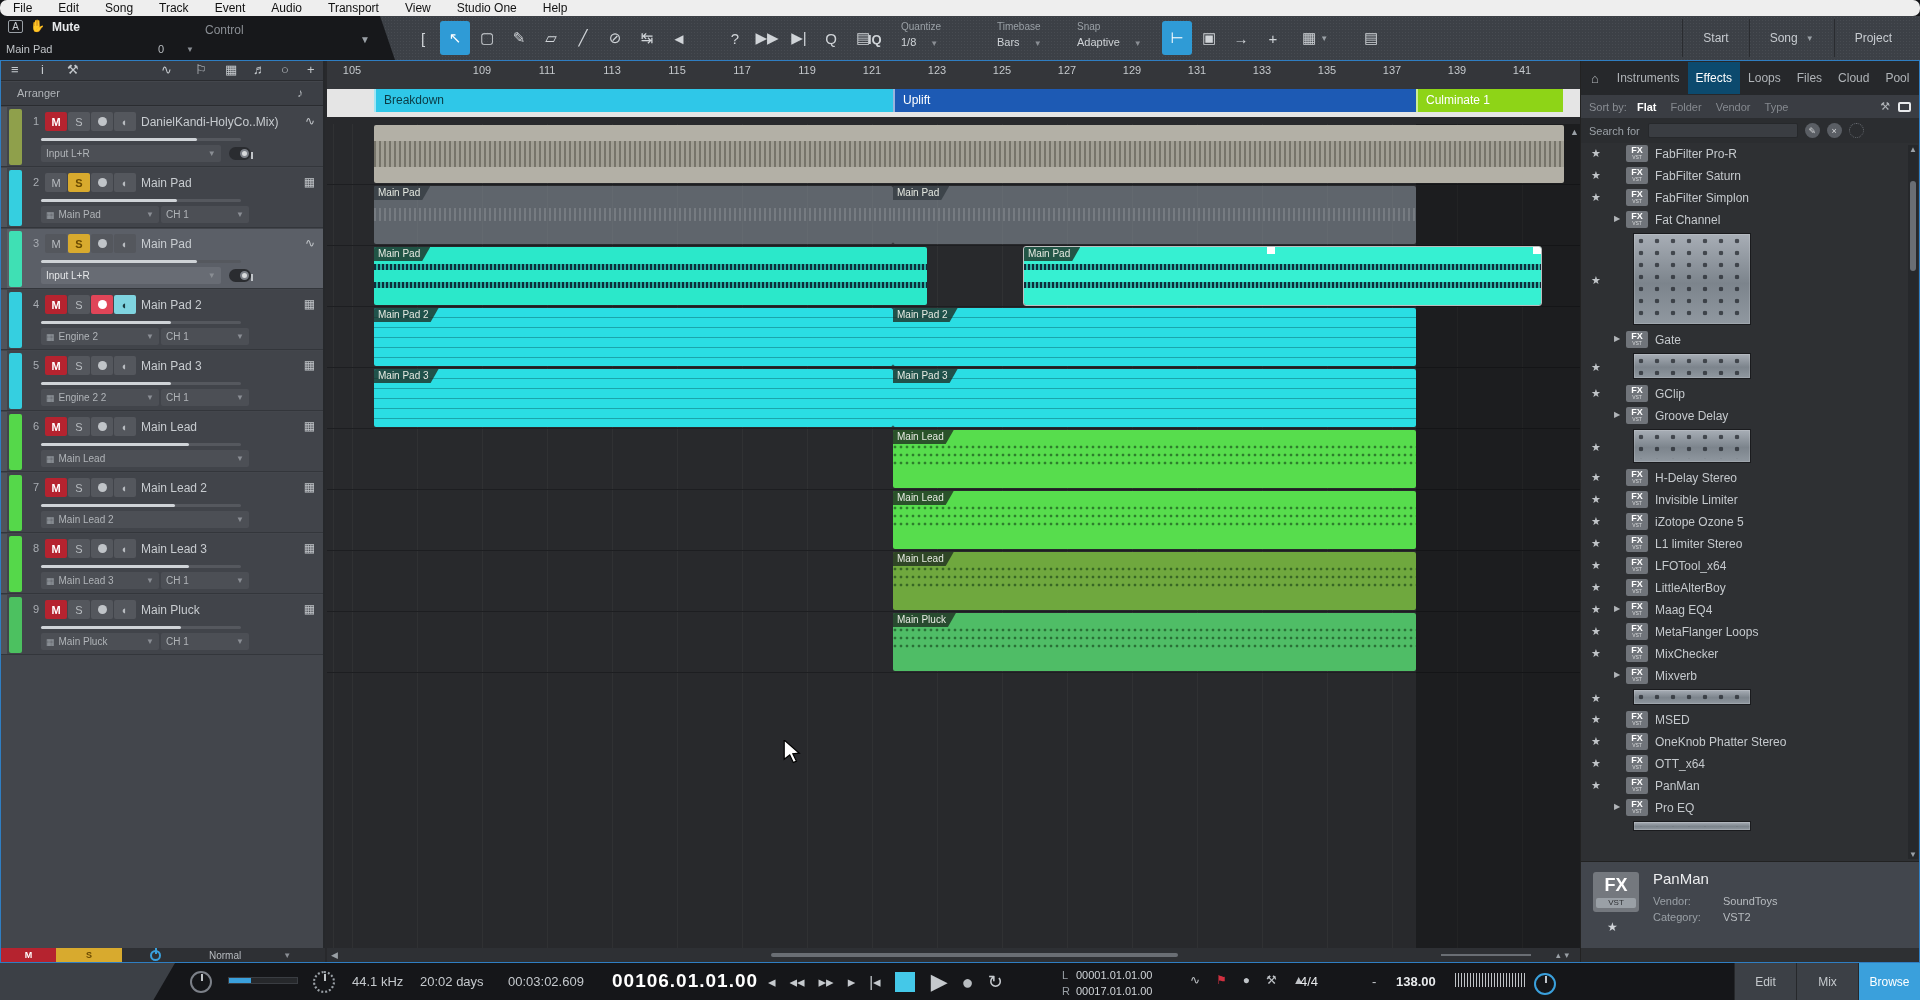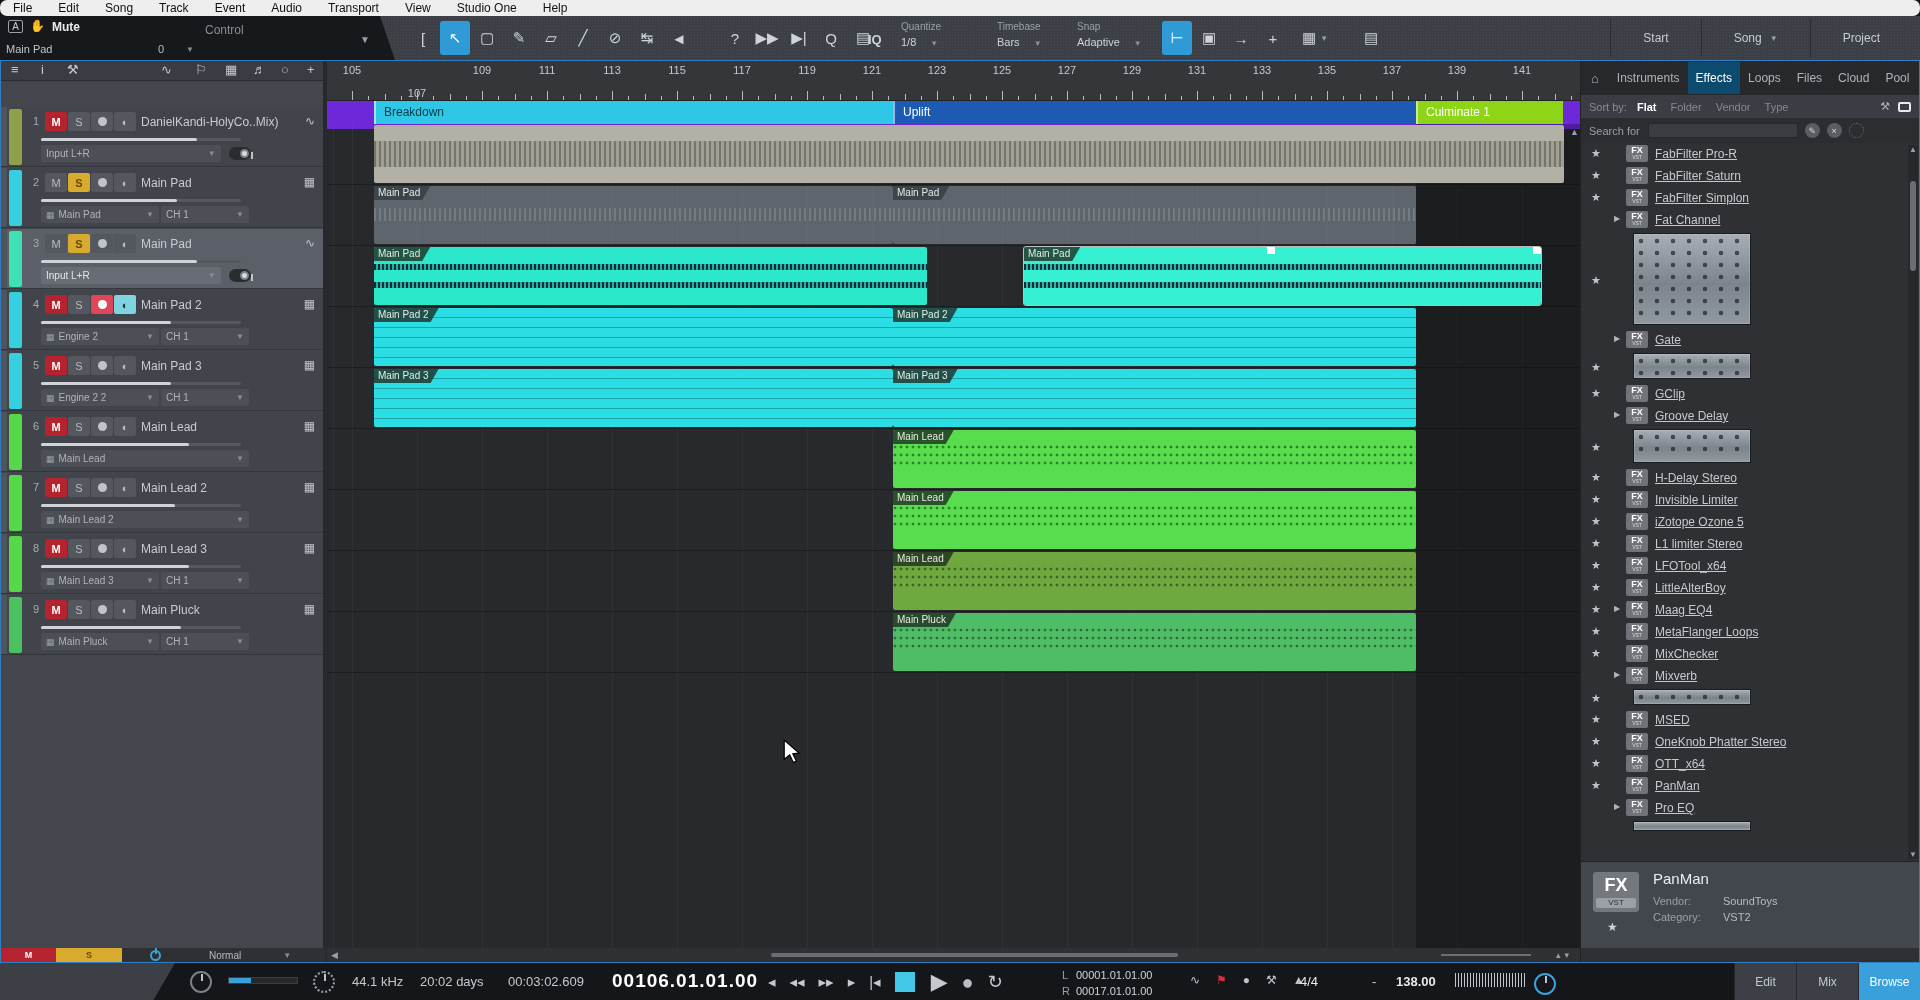--- a/index.html
+++ b/index.html
@@ -27,21 +27,21 @@
   .tools { position:absolute; left:408px; top:3px; height:38px; display:flex; align-items:center; gap:2px; }
   .tbtn { min-width:30px; height:34px; display:flex; align-items:center; justify-content:center; color:#d0d4d8; font-size:15px; border-radius:3px; }
   .tbtn.active { background:#2f9bd6; color:#fff; }
   .tgap { width:22px; }
   .qgroup { position:absolute; top:3px; height:38px; }
   .qgroup .glab { font-size:10px; color:#9aa0a6; margin-top:2px; }
   .qgroup .gval { font-size:11px; color:#cfd3d7; margin-top:4px; }
   .qgroup .gval .arr { font-size:8px; color:#8a8e94; margin-left:14px; }
   .iq { position:absolute; left:868px; top:16px; font-size:13px; font-weight:bold; color:#cfd3d7; }
   .rightbtns { position:absolute; right:8px; top:3px; height:38px; display:flex; align-items:center; }
-  .rbtn { font-size:12px; color:#c7cbd0; padding:0 32px; height:38px; display:flex; align-items:center; border-left:1px solid #2a2c30; }
+  .rbtn { font-size:12px; color:#c7cbd0; padding:0 20px; height:38px; display:flex; align-items:center; border-left:1px solid #2a2c30; }
   .rbtn .arr { font-size:8px; margin-left:8px; color:#9aa0a6; }
 
   
   .main { position:absolute; left:0; top:60px; width:1920px; height:903px; border:1px solid #2f7ec2; background:#28292c; overflow:hidden; }
 
   
   .tpanel { position:absolute; left:0; top:0; width:324px; height:100%; background:#43464c; border-right:2px solid #26282b; }
   .ttoolbar { position:absolute; left:0; top:0; width:100%; height:20px; background:#393c42; border-bottom:1px solid #2a2c30; }
   .ttoolbar span { position:absolute; top:1px; font-size:13px; color:#c5c9cd; }
   .arrangerrow { position:absolute; left:0; top:21px; width:100%; height:24px; background:#3c3f45; border-bottom:1px solid #2a2c30; }
@@ -79,21 +79,21 @@
   .pwr { width:11px; height:11px; border:2px solid #3aa0dc; border-radius:50%; margin-left:28px; position:relative; }
   .pwr::after { content:""; position:absolute; left:3px; top:-4px; width:2px; height:6px; background:#3aa0dc; }
   .tfooter .mode { margin-left:48px; font-size:10px; color:#b8bcc0; }
   .tfooter .marr { margin-left:42px; font-size:8px; color:#8a8e94; }
 
   
   .arrange { position:absolute; left:326px; top:0; width:1254px; height:100%; background:#28292c; overflow:hidden; }
   .ruler { position:absolute; left:0; top:0; width:100%; height:40px; background:#34363a; border-bottom:1px solid #222; }
   .ruler .rnum { position:absolute; top:3px; font-size:11px; color:#c5c9cd; transform:translateX(-50%); }
   .ruler .tick { position:absolute; bottom:0; width:1px; background:#b8bcc0; }
-  .mlane { position:absolute; left:0; top:40px; width:100%; height:28px; background:#6d28d9; }
+  .mlane { position:absolute; left:0; top:28px; width:100%; height:28px; background:#e5e5e5; }
   .marker { position:absolute; top:0; height:23px; font-size:12px; color:#fff; padding-left:8px; line-height:23px; border-left:2px solid rgba(255,255,255,.55); white-space:nowrap; overflow:hidden; }
   .lanes { position:absolute; left:0; top:63px; width:100%; bottom:14px;
     background-image:repeating-linear-gradient(90deg, rgba(255,255,255,0.035) 0 1px, transparent 1px 65px); background-position:25px 0; }
   .lanedark { position:absolute; top:0; bottom:0; background:rgba(0,0,0,0.28); }
   .laneline { position:absolute; left:0; width:100%; height:1px; background:#1d1e21; }
   .clip { position:absolute; border-radius:2px; overflow:hidden; }
   .cliplabel { position:absolute; left:0; top:0; font-size:10px; padding:1px 10px 2px 4px; color:#e6eae2; background:rgba(30,42,32,0.78); clip-path:polygon(0 0,100% 0,calc(100% - 8px) 100%,0 100%); white-space:nowrap; }
   .stripe { position:absolute; left:0; width:100%; }
   .handle { position:absolute; width:8px; height:7px; background:#fff; top:0; }
   .arrows-up { position:absolute; right:2px; top:66px; font-size:9px; color:#9aa0a6; }
@@ -120,21 +120,21 @@
   .bsearch .sl { font-size:11px; color:#9aa0a6; margin:0 8px; }
   .bsearch .sbox { width:150px; height:15px; background:#3a3d42; border:1px solid #26282b; border-radius:2px; }
   .cic { width:15px; height:15px; border-radius:50%; background:#5a5e64; color:#d8dadc; font-size:9px; display:flex; align-items:center; justify-content:center; margin-left:7px; }
   .blist { position:absolute; left:0; top:82px; width:100%; bottom:101px; overflow:hidden; }
   .bitem { position:relative; height:22px; }
   .bitem .star { position:absolute; left:10px; top:4px; font-size:11px; color:#c0c4c8; }
   .bitem .exp { position:absolute; left:33px; top:5px; font-size:8px; color:#b0b4b8; }
   .fxbadge { position:absolute; left:45px; top:2px; width:22px; height:17px; background:#70747a; border-radius:2px; text-align:center; }
   .fxbadge .fx { font-size:9px; font-weight:bold; color:#fff; line-height:10px; display:block; }
   .fxbadge .sub { font-size:5px; color:#d8dadc; line-height:5px; display:block; }
-  .bitem .nm { position:absolute; left:74px; top:4px; font-size:12px; color:#c5c9cd; white-space:nowrap;text-decoration:underline; }
+  .bitem .nm { position:absolute; left:74px; top:4px; font-size:12px; color:#c5c9cd; white-space:nowrap; }
   .bthumb { position:relative; }
   .bthumb .star { position:absolute; left:10px; font-size:11px; color:#c0c4c8; top:50%; transform:translateY(-50%); }
   .bthumb .img { position:absolute; left:52px; top:2px; width:118px; border:1px solid #1a1b1e;
      background:linear-gradient(#a8aeb6,#7c848c 55%,#9098a0); background-size:100% 100%;
      box-shadow:inset 0 0 0 1px rgba(255,255,255,.15); }
   .bthumb .img::after { content:""; position:absolute; inset:3px; background-image:radial-gradient(circle at 4px 4px, rgba(30,34,40,.7) 2px, transparent 2.6px); background-size:16px 12px; }
   .vscroll { position:absolute; right:1px; top:84px; width:10px; bottom:103px; background:#26282b; }
   .vscroll .ua { position:absolute; top:0; left:1px; font-size:8px; color:#9aa0a6; }
   .vscroll .da { position:absolute; bottom:0; left:1px; font-size:8px; color:#9aa0a6; }
   .vscroll .vthumb { position:absolute; left:2px; top:36px; width:6px; height:90px; background:#6a6e74; border-radius:3px; }
@@ -265,20 +265,24 @@
           <span style="left: 10px;">≡</span>
           <span style="left: 40px;">i</span>
           <span style="left: 66px;">⚒</span>
           <span style="left: 160px;">∿</span>
           <span style="left: 194px;">⚐</span>
           <span style="left: 224px;">▦</span>
           <span style="left: 252px;">♬</span>
           <span style="left: 280px;">○</span>
           <span style="left: 306px;">+</span>
         </div>
+      <div class="arrangerrow">
+        <span class="lab">Arranger</span>
+        <span class="note">♪</span>
+      </div>
       <div class="tracks" id="tracklist">
           <div class="trk" style="top: 0px;">
             <div class="edge"></div>
             <div class="cstrip" style="background: rgb(143, 160, 75);"></div>
             <div class="num">1</div>
             <div class="btns">
               <div class="tb m on">M</div>
               <div class="tb s">S</div>
               <div class="tb r">
                 <div class="dot"></div>

